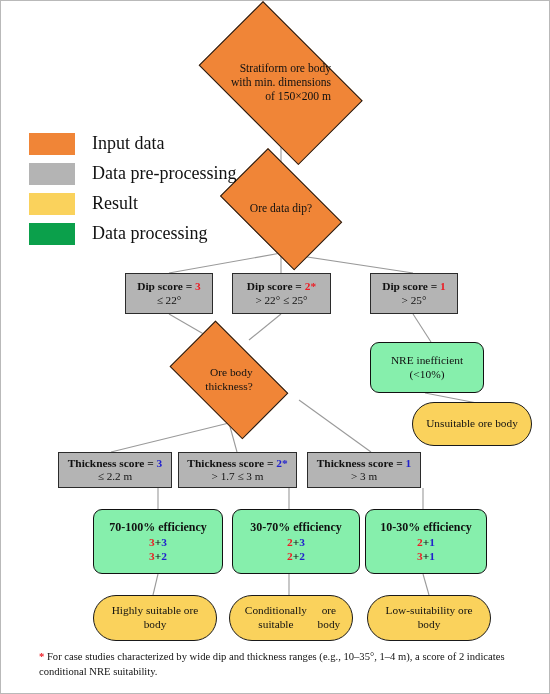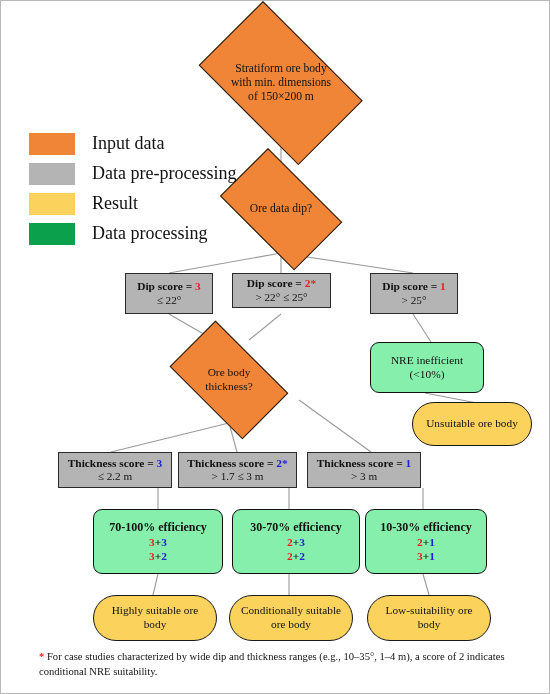--- a/index.html
+++ b/index.html
@@ -46,20 +46,21 @@
     background: #F08537;
     border: 1.6px solid #1a1a1a;
     box-sizing: border-box;
   }
   .diamond .dtext {
     position: relative;
     z-index: 3;
     line-height: 1.22;
     color: #111111;
     padding: 0 6px;
+    text-align: right;
   }
 
   
   .greybox {
     background: #B4B4B4;
     border: 1.8px solid #2b2b2b;
     flex-direction: column;
     line-height: 1.18;
     color: #111111;
     padding: 2px 3px;
@@ -215,21 +216,21 @@
     <div class="dtext">Ore data dip?</div>
   </div>
 
   <div class="node greybox" style="left:124px; top:272px; width:88px; height:41px;">
     <div class="line1">
       <span>Dip score = </span><span class="score-red">3</span><span class="score-red"></span>
     </div>
     <div class="line2">≤ 22°</div>
   </div>
 
-  <div class="node greybox" style="left:231px; top:272px; width:99px; height:35px;">
+  <div class="node greybox" style="left:231px; top:272px; width:99px; height:41px;">
     <div class="line1">
       <span>Dip score = </span><span class="score-red">2</span><span class="score-red">*</span>
     </div>
     <div class="line2">&gt; 22° ≤ 25°</div>
   </div>
 
   <div class="node greybox" style="left:369px; top:272px; width:88px; height:41px;">
     <div class="line1">
       <span>Dip score = </span><span class="score-red">1</span><span class="score-red"></span>
     </div>
@@ -302,21 +303,21 @@
     <div class="combo">
       <span class="score-red">3</span>+<span class="score-blue">1</span>
     </div>
   </div>
 
   <div class="node yellowbox" style="left:92px; top:594px; width:124px; height:46px; flex-direction:column;">
     <div>Highly suitable ore</div>
     <div>body</div>
   </div>
 
-  <div class="node yellowbox" style="left:228px; top:594px; width:124px; height:46px; flex-direction:column;">
+  <div class="node yellowbox" style="left:228px; top:594px; width:124px; height:46px; flex-direction:row;">
     <div>Conditionally suitable</div>
     <div>ore body</div>
   </div>
 
   <div class="node yellowbox" style="left:366px; top:594px; width:124px; height:46px; flex-direction:column;">
     <div>Low-suitability ore</div>
     <div>body</div>
   </div>
 
   <div id="footnote">

